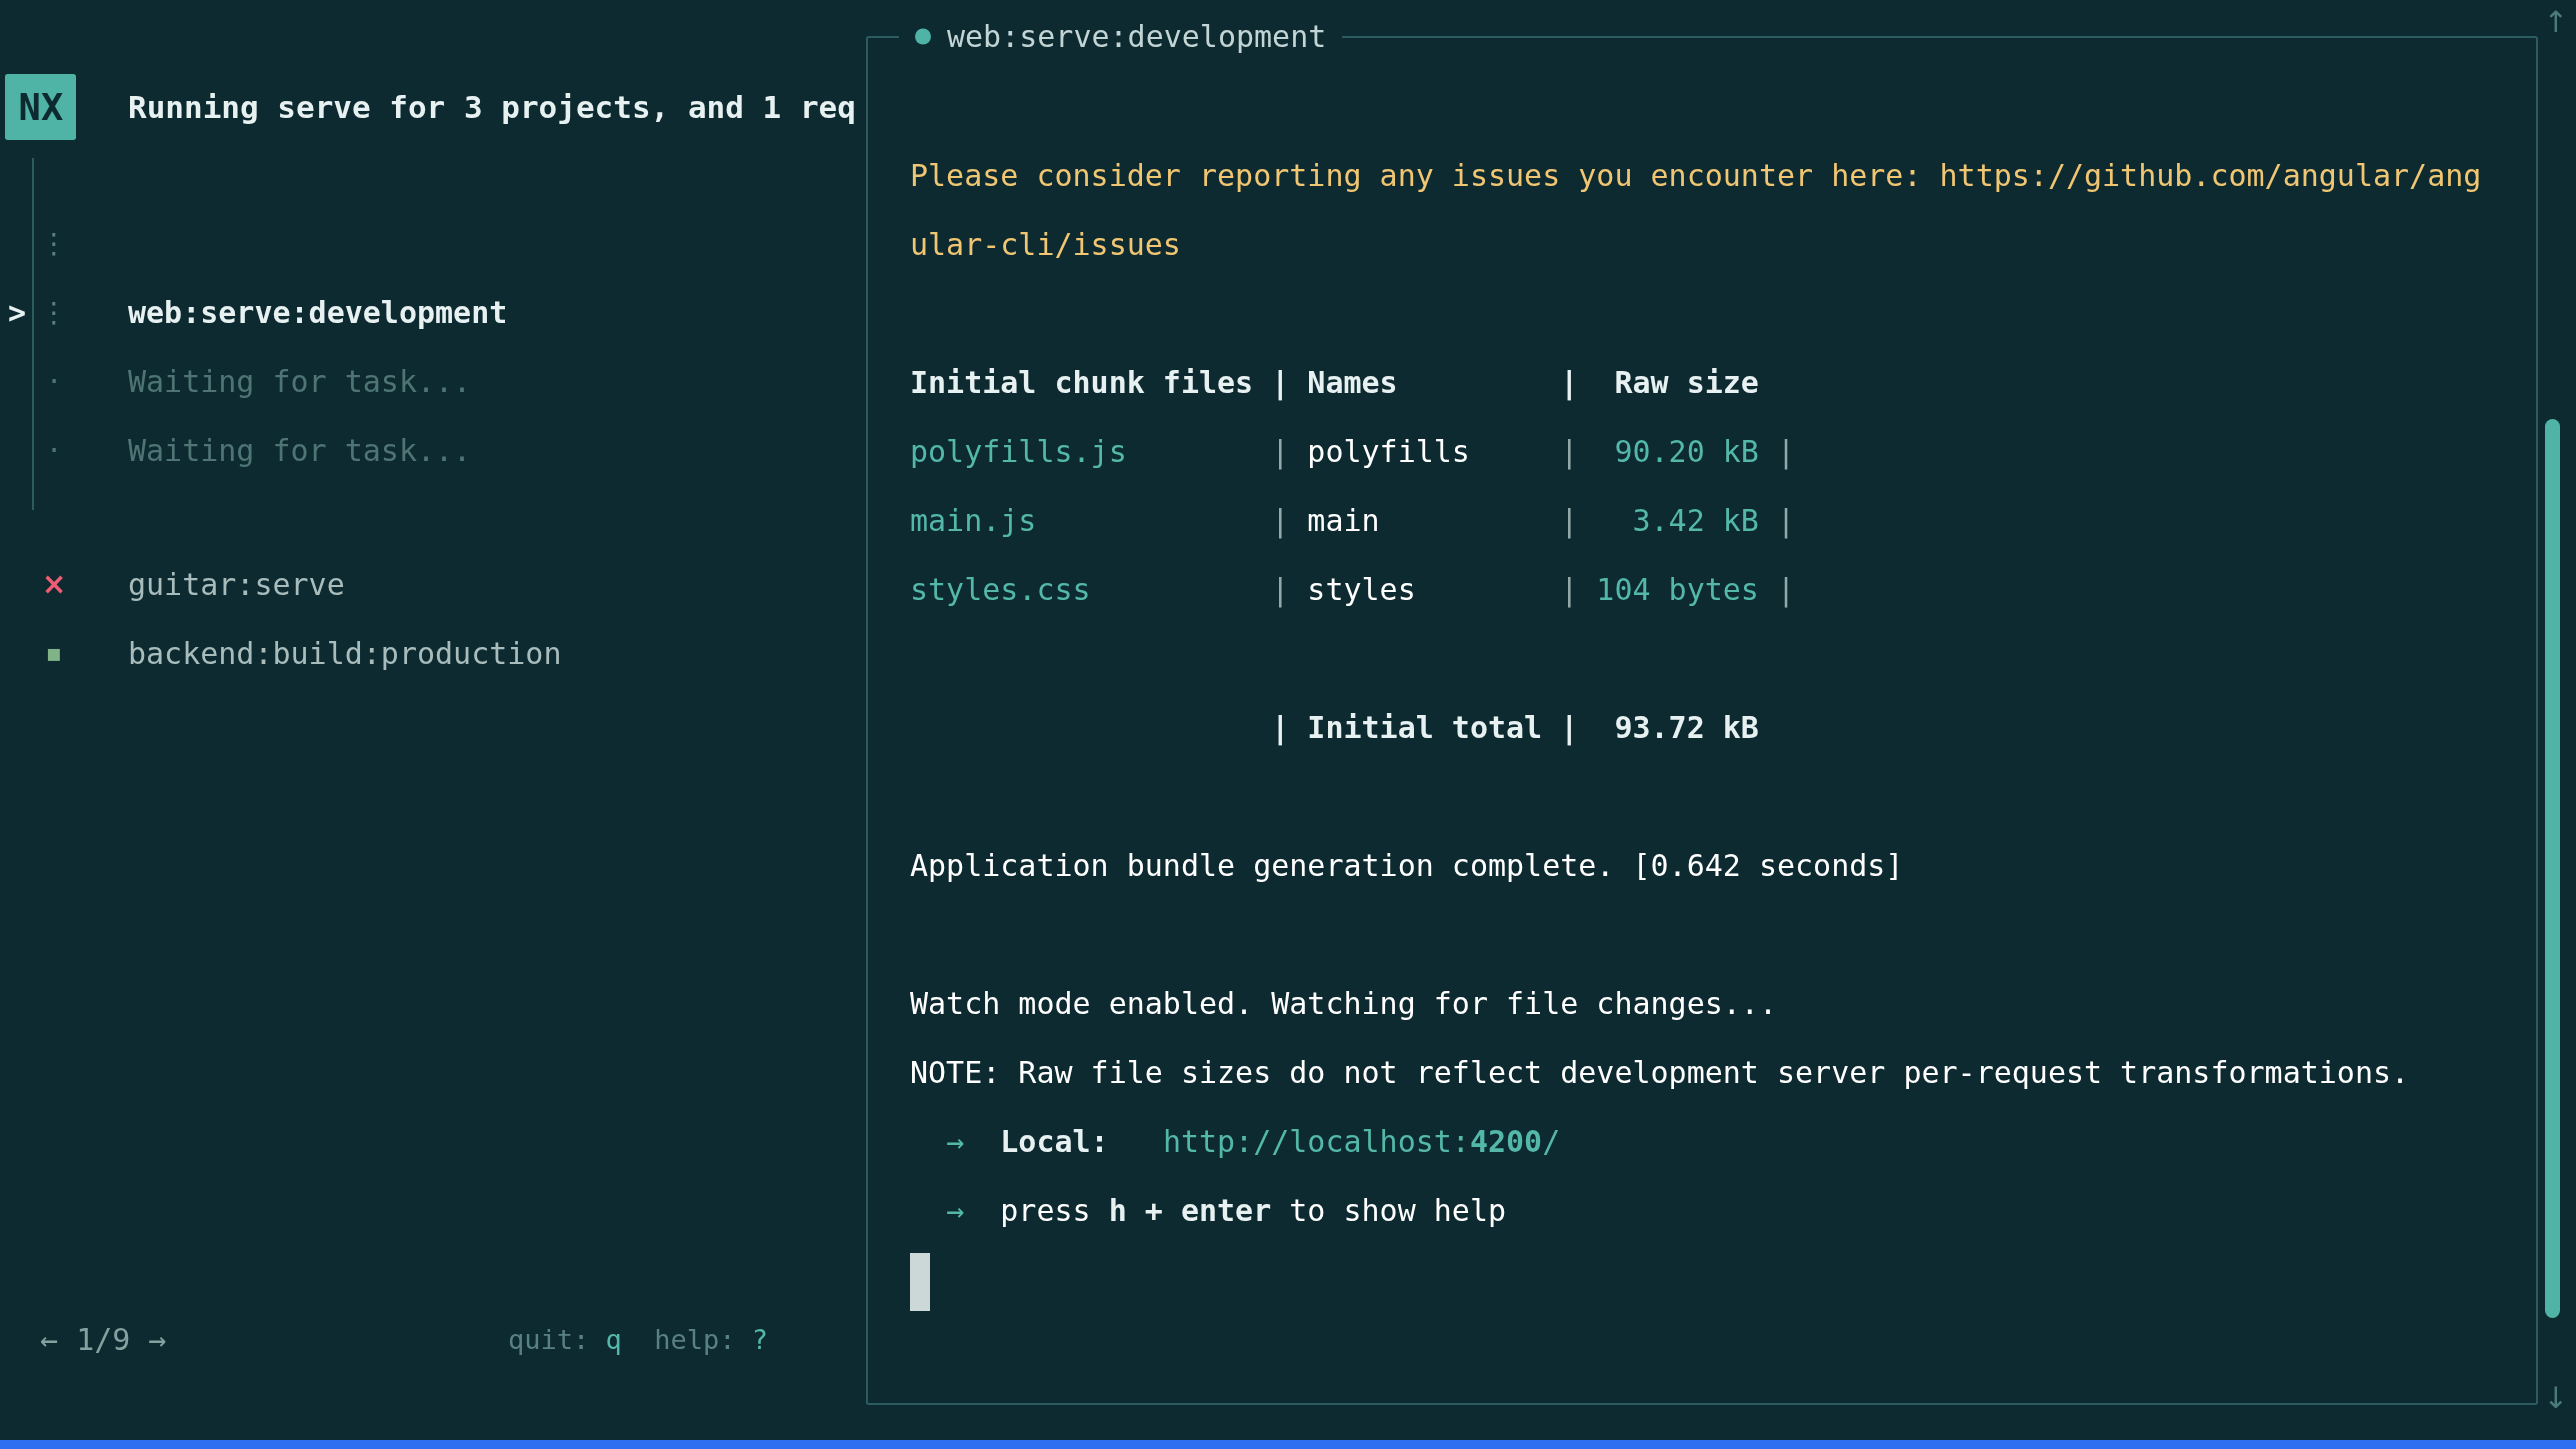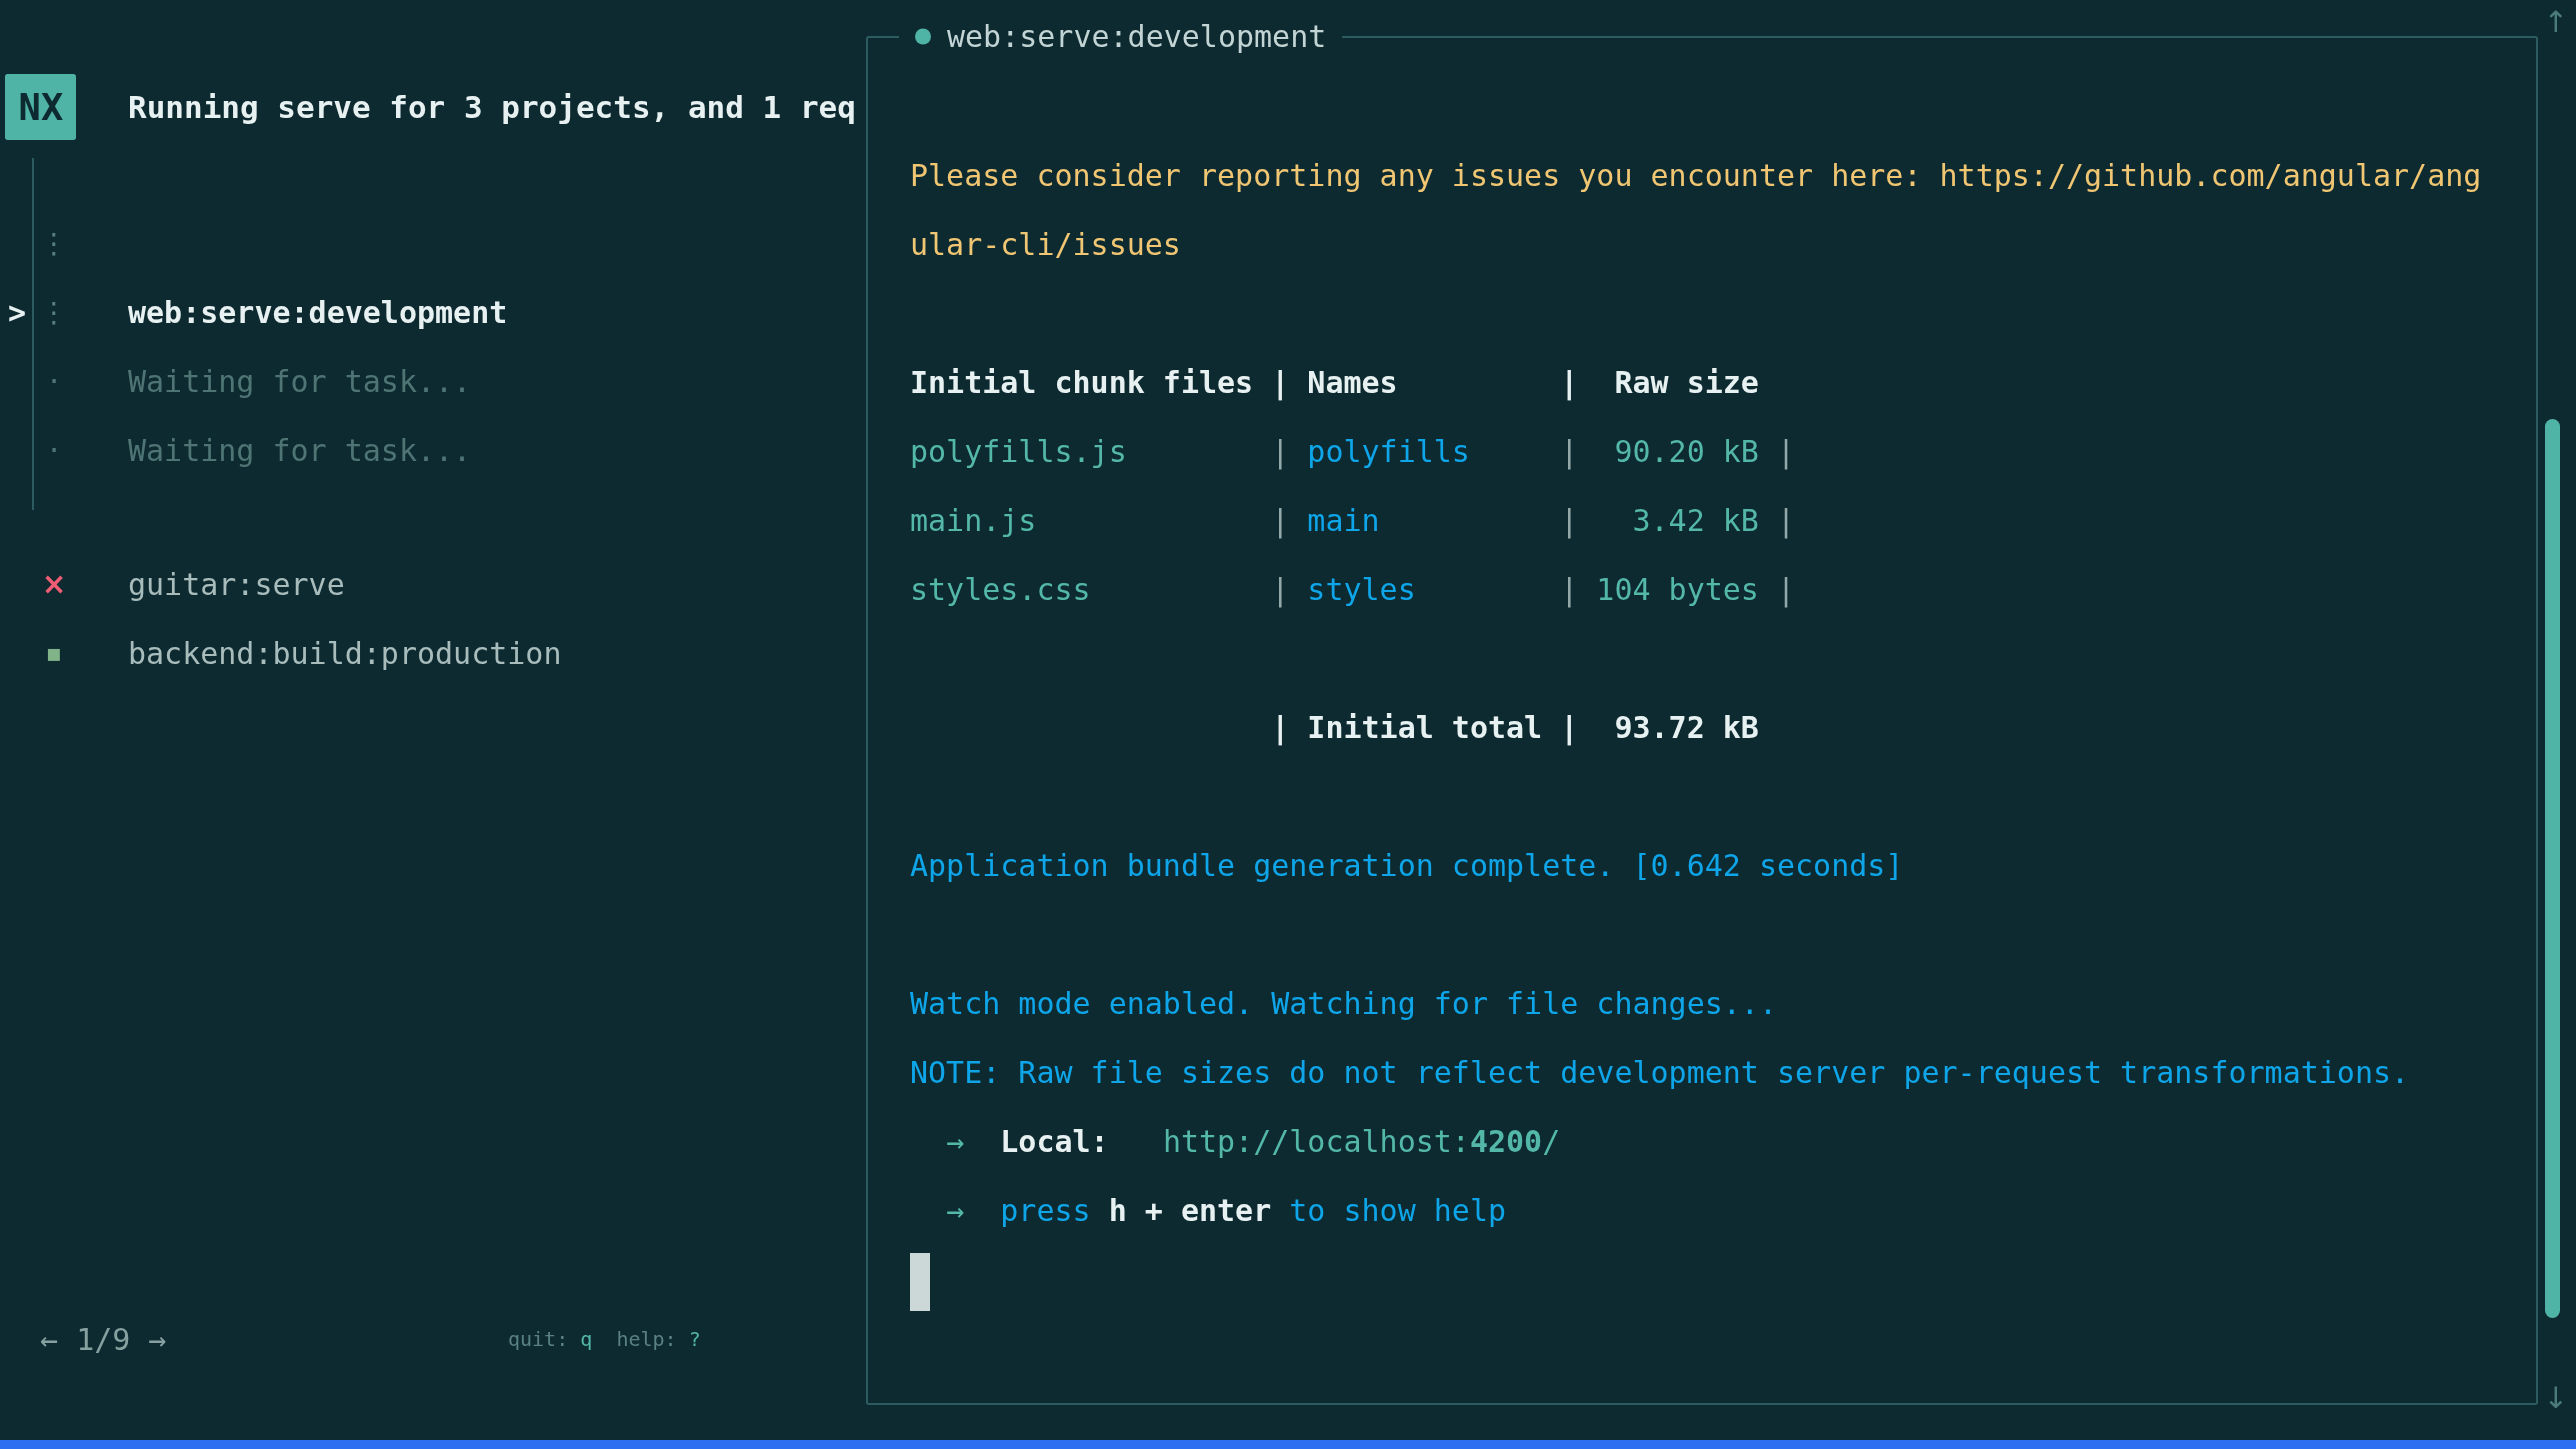--- a/index.html
+++ b/index.html
@@ -36,21 +36,21 @@
   .ticon.cross { color:var(--c-red, #ee5d74); font-weight:bold; font-size:29.5px; }
   .ticon.square { color:var(--c-green, #81b388); font-size:24px; }
   .tlabel { position:absolute; left:128px; top:0; line-height:69px; white-space:pre;
     color:var(--c-text-normal, #a8bcbc); }
   .task-row.selected .tlabel { color:var(--c-text-bright, #e8f1f1); font-weight:bold; }
   .task-row.waiting .tlabel { color:var(--c-text-waiting, #4f7474); }
 
   .pager { position:absolute; left:40px; top:1316px; height:47px; line-height:47px;
     font-size:30px; white-space:pre; }
   .hints { position:absolute; left:508px; top:1316px; height:47px; line-height:47px;
-    font-size:20px; white-space:pre; }
+    font-size:27px; white-space:pre; }
 
   
   .terminal {
     position:absolute; left:866px; top:36px; width:1672px; height:1369px;
     border:2px solid var(--c-panel-border, #2d5c60); border-radius:2.7px;
   }
   .term-title {
     position:absolute; left:31px; top:-2px; transform:translateY(-50%);
     display:flex; align-items:center; gap:16px;
     background:var(--c-bg, #0d2a31); padding:0 16px;
@@ -60,21 +60,21 @@
     background:var(--c-accent-teal, #4fb3a5); }
   .term-output {
     position:absolute; left:42px; top:103px; width:1597px;
     font-family:"DejaVu Sans Mono", monospace;
     font-size:30px; line-height:69px; white-space:pre;
   }
   .term-line { height:69px; }
 
   
   .s-yellow { color:var(--c-yellow, #f1c672); }
-  .s-white  { color:#0ea5e9; }
+  .s-white  { color:#ffffff; }
   .s-bold   { color:var(--c-text-bright, #e8f1f1); font-weight:bold; }
   .s-teal   { color:var(--c-link-teal, #54b8a8); }
   .s-bold-teal { color:var(--c-link-teal, #54b8a8); font-weight:bold; }
   .s-pipe   { color:#93a9a9; }
   .s-dim    { color:var(--c-text-dim, #5a8181); }
   .s-muted  { color:#86a0a0; }
   .s-cursor { display:inline-block; width:20px; height:58px; vertical-align:middle;
     background:var(--c-cursor, #ccd8d8); }
 
   

